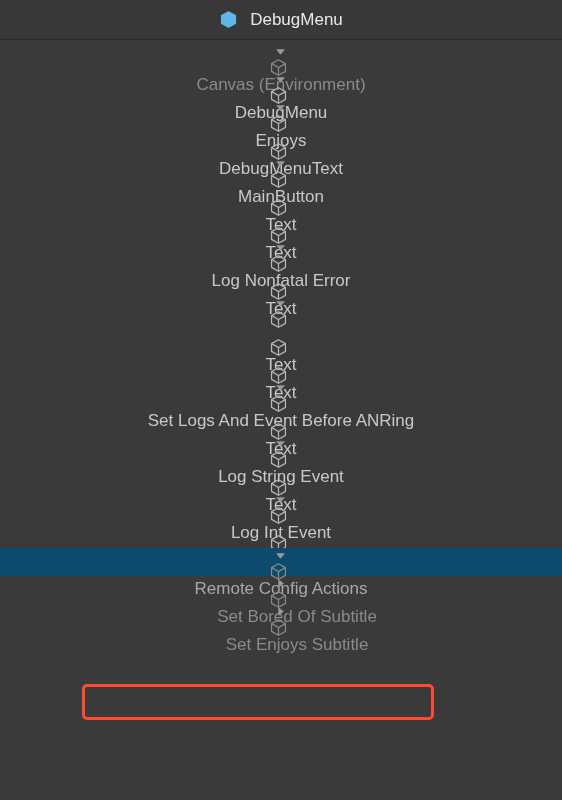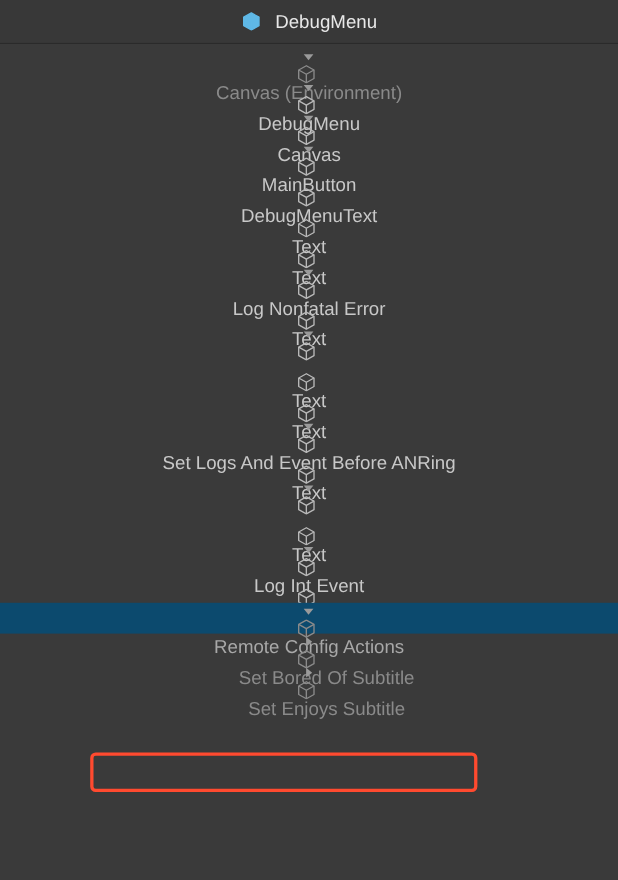--- a/index.html
+++ b/index.html
@@ -136,51 +136,51 @@
           <path d="M1 3 L9 3 L5 8 Z" fill="#9a9a9a"></path>
         </svg>
       </span>
       <span class="cube">
         <svg width="17" height="17" viewBox="0 0 20 22">
     <path d="M10 1 L19 6 L19 16 L10 21 L1 16 L1 6 Z" fill="none" stroke="#b8b8b8" stroke-width="1.6" stroke-linejoin="round"></path>
     <path d="M1 6 L10 11 L19 6" fill="none" stroke="#b8b8b8" stroke-width="1.6" stroke-linejoin="round"></path>
     <path d="M10 11 L10 21" fill="none" stroke="#b8b8b8" stroke-width="1.6"></path>
   </svg>
       </span>
-      <span class="label">Canvas</span>
+      <span class="label">Enjoys</span>
+    </div>
+    <div class="row">
+      <span class="spacer" style="width: 92px;"></span>
+      <span class="disclosure" style="visibility: hidden;"></span>
+      <span class="cube">
+        <svg width="17" height="17" viewBox="0 0 20 22">
+    <path d="M10 1 L19 6 L19 16 L10 21 L1 16 L1 6 Z" fill="none" stroke="#b8b8b8" stroke-width="1.6" stroke-linejoin="round"></path>
+    <path d="M1 6 L10 11 L19 6" fill="none" stroke="#b8b8b8" stroke-width="1.6" stroke-linejoin="round"></path>
+    <path d="M10 11 L10 21" fill="none" stroke="#b8b8b8" stroke-width="1.6"></path>
+  </svg>
+      </span>
+      <span class="label">DebugMenuText</span>
     </div>
     <div class="row">
       <span class="spacer" style="width: 92px;"></span>
       <span class="disclosure">
         <svg width="11" height="11" viewBox="0 0 10 10">
           <path d="M1 3 L9 3 L5 8 Z" fill="#9a9a9a"></path>
         </svg>
       </span>
       <span class="cube">
         <svg width="17" height="17" viewBox="0 0 20 22">
     <path d="M10 1 L19 6 L19 16 L10 21 L1 16 L1 6 Z" fill="none" stroke="#b8b8b8" stroke-width="1.6" stroke-linejoin="round"></path>
     <path d="M1 6 L10 11 L19 6" fill="none" stroke="#b8b8b8" stroke-width="1.6" stroke-linejoin="round"></path>
     <path d="M10 11 L10 21" fill="none" stroke="#b8b8b8" stroke-width="1.6"></path>
   </svg>
       </span>
       <span class="label">MainButton</span>
     </div>
     <div class="row">
-      <span class="spacer" style="width: 92px;"></span>
-      <span class="disclosure" style="visibility: hidden;"></span>
-      <span class="cube">
-        <svg width="17" height="17" viewBox="0 0 20 22">
-    <path d="M10 1 L19 6 L19 16 L10 21 L1 16 L1 6 Z" fill="none" stroke="#b8b8b8" stroke-width="1.6" stroke-linejoin="round"></path>
-    <path d="M1 6 L10 11 L19 6" fill="none" stroke="#b8b8b8" stroke-width="1.6" stroke-linejoin="round"></path>
-    <path d="M10 11 L10 21" fill="none" stroke="#b8b8b8" stroke-width="1.6"></path>
-  </svg>
-      </span>
-      <span class="label">DebugMenuText</span>
-    </div>
-    <div class="row">
       <span class="spacer" style="width: 118px;"></span>
       <span class="disclosure" style="visibility: hidden;"></span>
       <span class="cube">
         <svg width="17" height="17" viewBox="0 0 20 22">
     <path d="M10 1 L19 6 L19 16 L10 21 L1 16 L1 6 Z" fill="none" stroke="#b8b8b8" stroke-width="1.6" stroke-linejoin="round"></path>
     <path d="M1 6 L10 11 L19 6" fill="none" stroke="#b8b8b8" stroke-width="1.6" stroke-linejoin="round"></path>
     <path d="M10 11 L10 21" fill="none" stroke="#b8b8b8" stroke-width="1.6"></path>
   </svg>
       </span>
       <span class="label">Text</span>
@@ -299,20 +299,21 @@
           <path d="M1 3 L9 3 L5 8 Z" fill="#9a9a9a"></path>
         </svg>
       </span>
       <span class="cube">
         <svg width="17" height="17" viewBox="0 0 20 22">
     <path d="M10 1 L19 6 L19 16 L10 21 L1 16 L1 6 Z" fill="none" stroke="#b8b8b8" stroke-width="1.6" stroke-linejoin="round"></path>
     <path d="M1 6 L10 11 L19 6" fill="none" stroke="#b8b8b8" stroke-width="1.6" stroke-linejoin="round"></path>
     <path d="M10 11 L10 21" fill="none" stroke="#b8b8b8" stroke-width="1.6"></path>
   </svg>
       </span>
+      <span class="label">Log String Event</span>
     </div>
     <div class="row">
       <span class="spacer" style="width: 118px;"></span>
       <span class="disclosure" style="visibility: hidden;"></span>
       <span class="cube">
         <svg width="17" height="17" viewBox="0 0 20 22">
     <path d="M10 1 L19 6 L19 16 L10 21 L1 16 L1 6 Z" fill="none" stroke="#b8b8b8" stroke-width="1.6" stroke-linejoin="round"></path>
     <path d="M1 6 L10 11 L19 6" fill="none" stroke="#b8b8b8" stroke-width="1.6" stroke-linejoin="round"></path>
     <path d="M10 11 L10 21" fill="none" stroke="#b8b8b8" stroke-width="1.6"></path>
   </svg>

